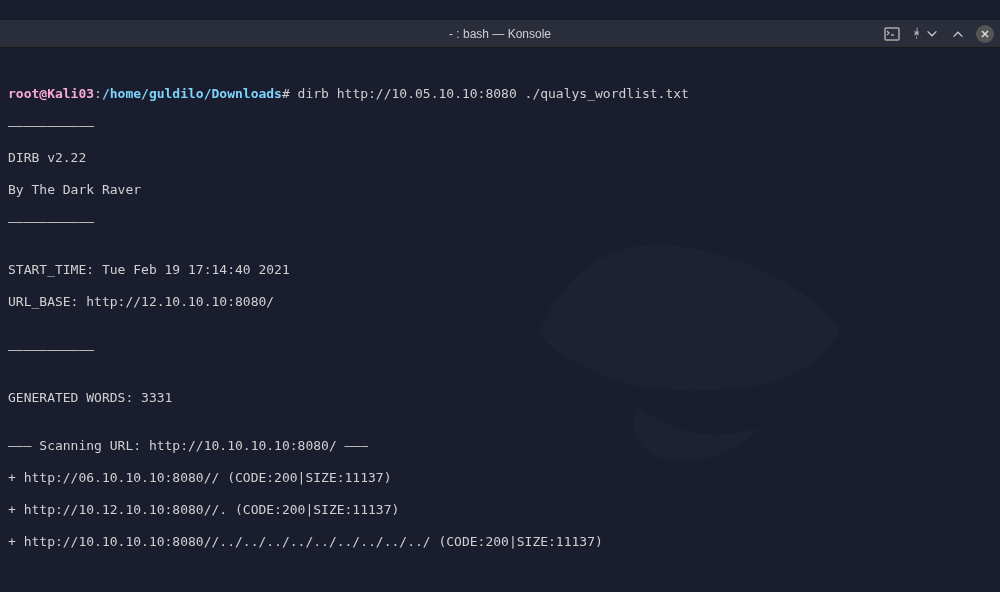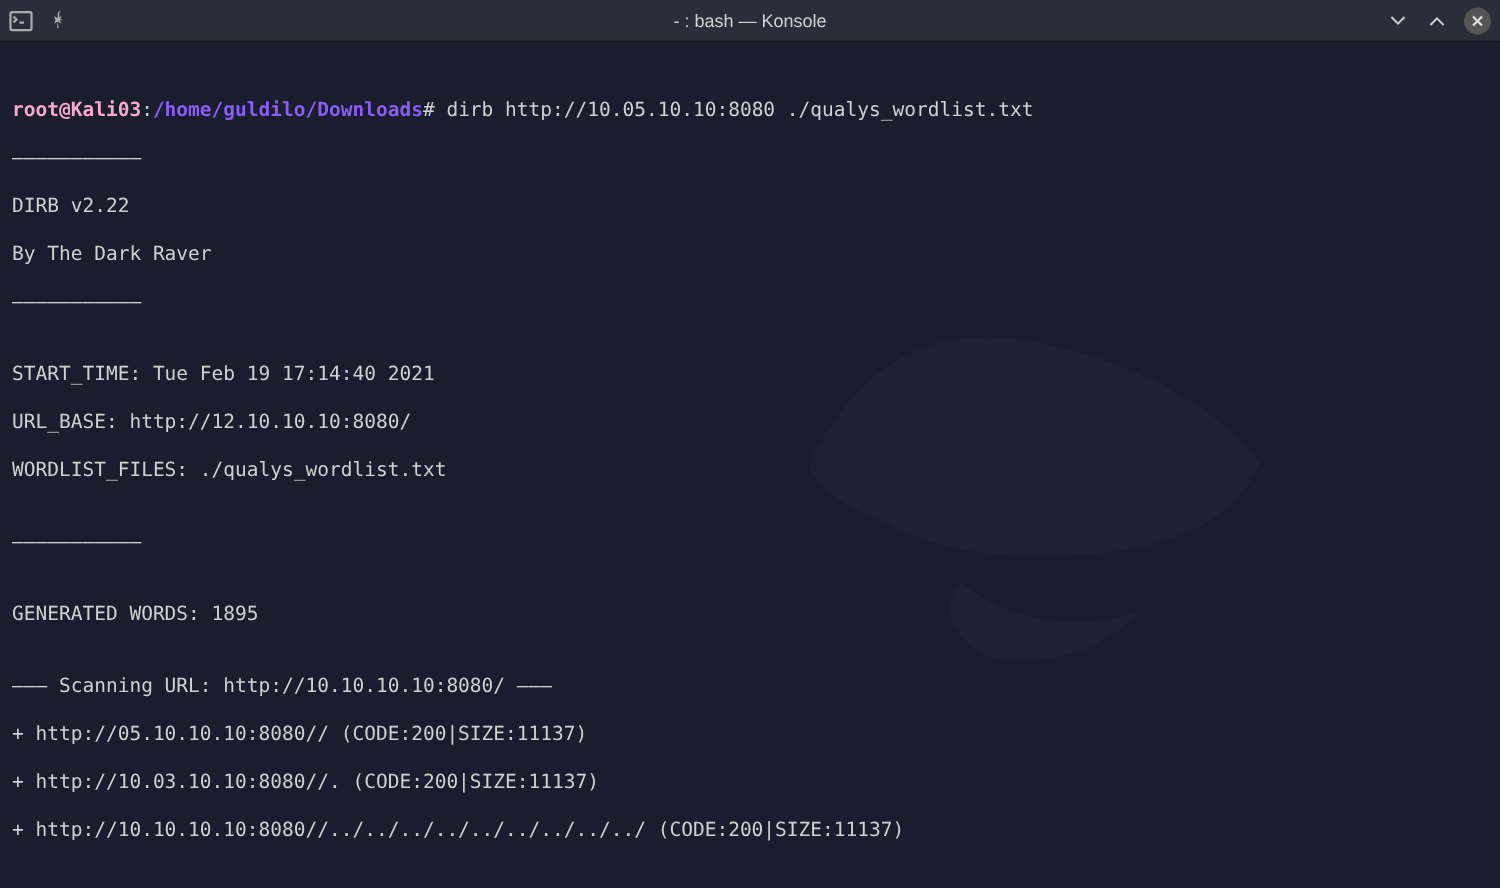--- a/index.html
+++ b/index.html
@@ -14,23 +14,24 @@
       color: #d0d0d0;
       width: 1000px;
       height: 592px;
       overflow: hidden;
     }
     .titlebar {
       height: 28px;
       background: #2a2d3a;
       display: flex;
       align-items: center;
-      justify-content: space-between;
+      justify-content: flex-end;
       padding: 0 6px;
       border-bottom: 1px solid #1a1a1a;
+      margin-top: 20px;
     }
     .titlebar-left {
       display: flex;
       align-items: center;
       gap: 8px;
     }
     .titlebar-icon {
       width: 16px;
       height: 16px;
       display: flex;
@@ -75,21 +76,21 @@
     .close-btn svg { width: 10px; height: 10px; }
     .terminal {
       padding: 6px 8px;
       line-height: 1.23;
       white-space: pre;
       background: #1a1d2e;
       position: relative;
     }
     .prompt-user { color: #f9a8d4; font-weight: bold; }
     .prompt-colon { color: #d0d0d0; }
-    .prompt-path { color: #8b5cf6; font-weight: bold; }
+    .prompt-path { color: #7dd3fc; font-weight: bold; }
     .prompt-hash { color: #d0d0d0; }
     .cmd { color: #d0d0d0; }
     .line { color: #d0d0d0; }
     .dragon-bg {
       position: absolute;
       top: 80px;
       right: 60px;
       width: 500px;
       height: 400px;
       opacity: 0.05;
@@ -141,29 +142,28 @@
 </svg>
 <span><span class="prompt-user">root@Kali03</span><span class="prompt-colon">:</span><span class="prompt-path">/home/guldilo/Downloads</span><span class="prompt-hash">#</span><span class="cmd"> dirb http://10.05.10.10:8080 ./qualys_wordlist.txt</span></span>
 <div class="line"></div>
 <div class="line">———————————</div>
 <div class="line">DIRB v2.22</div>
 <div class="line">By The Dark Raver</div>
 <div class="line">———————————</div>
 <div class="line"></div>
 <div class="line">START_TIME: Tue Feb 19 17:14:40 2021</div>
 <div class="line">URL_BASE: http://12.10.10.10:8080/</div>
-<div class="line">WORDLIST_FILES: ./qualys_wordlist.txt</div>
 <div class="line"></div>
 <div class="line">———————————</div>
 <div class="line"></div>
-<div class="line">GENERATED WORDS: 1895</div>
+<div class="line">GENERATED WORDS: 3331</div>
 <div class="line"></div>
 <div class="line">——— Scanning URL: http://10.10.10.10:8080/ ———</div>
-<div class="line">+ http://05.10.10.10:8080// (CODE:200|SIZE:11137)</div>
-<div class="line">+ http://10.03.10.10:8080//. (CODE:200|SIZE:11137)</div>
+<div class="line">+ http://06.10.10.10:8080// (CODE:200|SIZE:11137)</div>
+<div class="line">+ http://10.12.10.10:8080//. (CODE:200|SIZE:11137)</div>
 <div class="line">+ http://10.10.10.10:8080//../../../../../../../../../ (CODE:200|SIZE:11137)</div>
 
 
 
 
 
 
 
 
 

